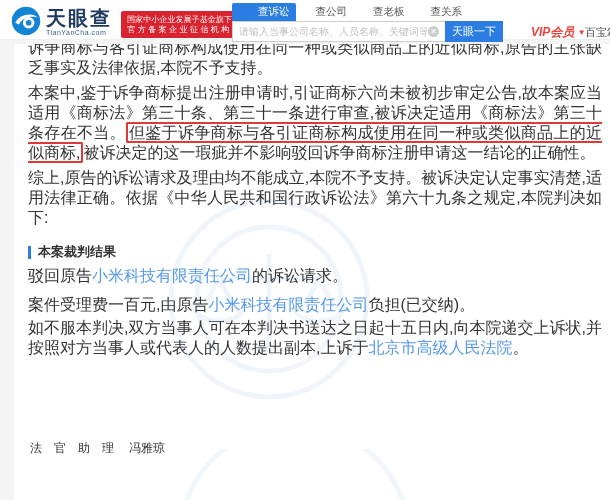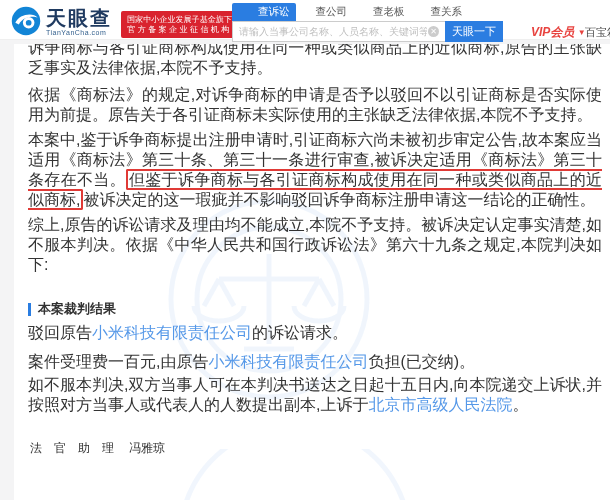--- a/index.html
+++ b/index.html
@@ -57,21 +57,21 @@
   .doc { position:relative; z-index:1; }
   .para { font-size:16px; line-height:20px; text-align:justify; color:#333; }
   .p1 { margin-top:-6px; }
   .p2 { margin-top:7px; }
   .p3 { margin-top:5px; }
   .p4 { margin-top:5px; }
   .hl {
     border:2px solid #e03a36; border-radius:2px; padding:0 1px;
   }
   .section-title {
-    margin-top:24px; font-size:13px; font-weight:600; color:#333;
+    margin-top:14px; font-size:13px; font-weight:600; color:#333;
     display:flex; align-items:center; line-height:20px;
   }
   .blue-bar { display:inline-block; width:3px; height:13px; background:#2a7de1; margin-right:7px; }
   .j1 { margin-top:4px; }
   .j2 { margin-top:9px; }
   .appeal { margin-top:3px; }
   a.link { color:#5598e8; text-decoration:none; cursor:pointer; }
   
   .sign-block {
     position:absolute; top:321px; right:25px; z-index:1;
@@ -145,25 +145,24 @@
   </svg>
   <svg class="wm" style="left:160px; top:405px;" width="240" height="60" viewBox="0 0 240 60">
     <g stroke="#4a90e2" stroke-width="5" fill="none" opacity="0.08">
       <path d="M10 60 A 115 115 0 0 1 230 55"></path>
     </g>
   </svg>
 
   <div class="doc">
     <p class="para p1">诉争商标与各引证商标构成使用在同一种或类似商品上的近似商标,原告的主张缺乏事实及法律依据,本院不予支持。</p>
 
-    <p class="para p2">依据《商标法》的规定,对诉争商标的申请是否予以驳回不以引证商标是否实际使用为前提。原告关于各引证商标未实际使用的主张缺乏法律依据,本院不予支持。</p>
 
     <p class="para p3"><span>本案中,鉴于诉争商标提出注册申请时,引证商标六尚未被初步审定公告,故本案应当适用《商标法》第三十条、第三十一条进行审查,被诉决定适用《商标法》第三十条存在不当。</span><span class="hl">但鉴于诉争商标与各引证商标构成使用在同一种或类似商品上的近似商标,</span><span>被诉决定的这一瑕疵并不影响驳回诉争商标注册申请这一结论的正确性。</span></p>
 
-    <p class="para p4">综上,原告的诉讼请求及理由均不能成立,本院不予支持。被诉决定认定事实清楚,如不服本判决。依据《中华人民共和国行政诉讼法》第六十九条之规定,本院判决如下:</p>
+    <p class="para p4">综上,原告的诉讼请求及理由均不能成立,本院不予支持。被诉决定认定事实清楚,适用法律正确。依据《中华人民共和国行政诉讼法》第六十九条之规定,本院判决如下:</p>
 
     <div class="section-title">
       <span class="blue-bar"></span>
       <span>本案裁判结果</span>
     </div>
 
     <p class="para j1"><span>驳回原告</span><a class="link">小米科技有限责任公司</a><span>的诉讼请求。</span></p>
 
     <p class="para j2"><span>案件受理费一百元,由原告</span><a class="link">小米科技有限责任公司</a><span>负担(已交纳)。</span></p>
 

